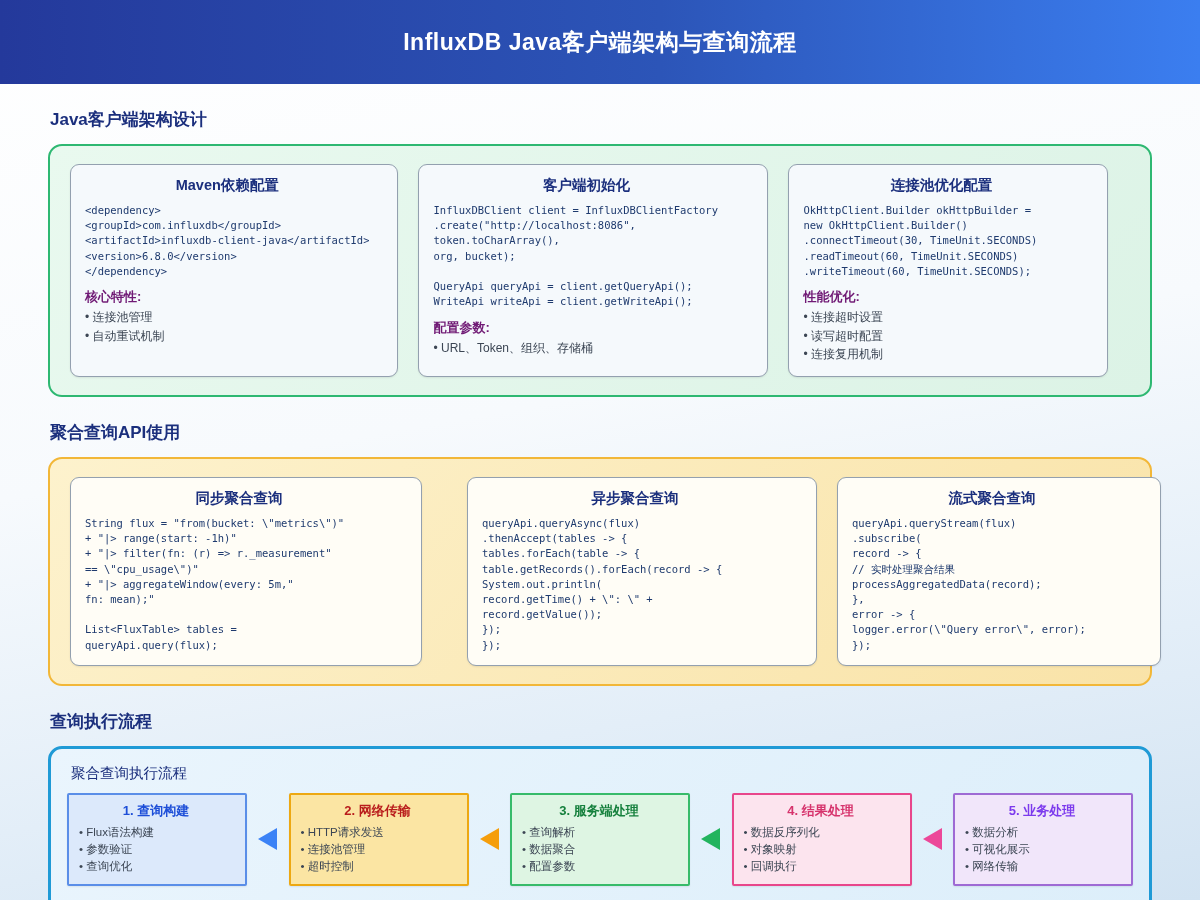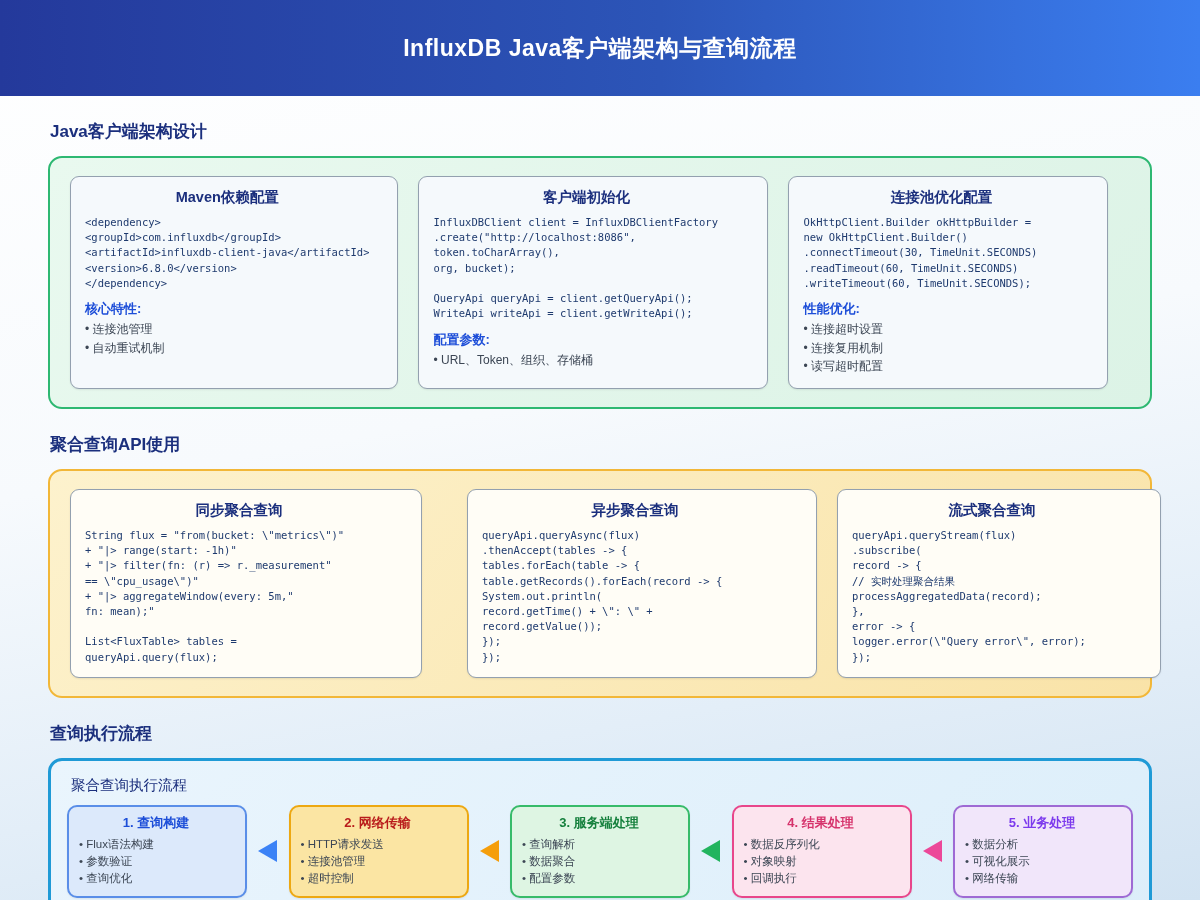--- a/index.html
+++ b/index.html
@@ -3,21 +3,21 @@
 <meta charset="utf-8">
 <style>
   * { box-sizing: border-box; margin: 0; padding: 0; }
   html, body { width: 1200px; height: 900px; }
   body {
     font-family: "Liberation Sans", sans-serif;
     background: linear-gradient(170deg, #ffffff 0%, #f7fafd 45%, #e3eef8 75%, #d2e3f2 100%);
     overflow: hidden;
   }
   .header {
-    height: 96px;
+    height: 84px;
     background: linear-gradient(90deg, #24399b 0%, #2c55b8 55%, #3b7ef0 100%);
     display: flex; align-items: center; justify-content: center;
   }
   .header h1 { color: #ffffff; font-size: 23px; font-weight: bold; letter-spacing: .5px; }
   .content { padding: 0 48px; }
   .section-title { color: #1b2f7d; font-size: 17px; font-weight: bold; margin: 24px 0 13px 2px; }
 
   .panel { border-radius: 14px; padding: 18px 20px; display: flex; gap: 20px; }
   .panel.green  { border: 2px solid #2eb872; background: linear-gradient(135deg, #e9f9ef 0%, #dcf3e6 100%); }
   .panel.yellow { border: 2px solid #f2b738; background: linear-gradient(135deg, #fdf2cd 0%, #f9e3a8 100%); }
@@ -27,31 +27,31 @@
     padding: 11px 28px 12px 14px; box-shadow: 0 1px 2px rgba(0,0,0,.08);
   }
   .panel.yellow .card { background: #fffdf6; }
   .card h3 { color: #1b2f7d; font-size: 14.5px; font-weight: bold; text-align: center; margin-bottom: 8px; }
   .card pre {
     font-family: "DejaVu Sans Mono", monospace; font-size: 10.5px; line-height: 1.45;
     color: #1e3a6e; white-space: pre; overflow: hidden;
   }
   .w1 { flex: 0 0 310px; } .w2 { flex: 0 0 350px; } .w3 { flex: 0 0 320px; }
   .v1 { flex: 0 0 352px; } .v2 { flex: 0 0 350px; margin-left: 25px; } .v3 { flex: 0 0 324px; }
-  .feat-title { color: #1d4ed8; font-size: 13px; font-weight: bold; margin-top: 9px; margin-bottom: 2px; }
+  .feat-title { color: #701a75; font-size: 13px; font-weight: bold; margin-top: 9px; margin-bottom: 2px; }
   .bullets div { color: #3c4654; font-size: 12px; line-height: 1.55; }
 
   .flow-panel {
     border: 3px solid #1f9ad6; border-radius: 14px;
     background: linear-gradient(135deg, #eaf5fd 0%, #dceefa 100%);
     padding: 13px 16px 15px 16px;
   }
   .flow-label { color: #1b2f7d; font-size: 14.5px; font-weight: normal; margin: 2px 0 10px 4px; }
   .steps { display: flex; align-items: center; justify-content: space-between; }
-  .step { flex: 0 0 180px; border: 2px solid; border-radius: 10px; padding: 7px 12px 8px 10px; min-height: 82px;
+  .step { flex: 0 0 180px; border: 2px solid; border-radius: 2px; padding: 7px 12px 8px 10px; min-height: 82px;
           box-shadow: 0 1px 2px rgba(0,0,0,.07); }
   .step-title { font-size: 13px; font-weight: bold; text-align: center; margin-bottom: 4px; }
   .step .bullets div { font-size: 11.5px; line-height: 1.5; color: #3c4654; }
   .t-blue   { background: #dce9fb; border-color: #5a8ee8; } .t-blue   .step-title { color: #1d4ed8; }
   .t-yellow { background: #fbe5a3; border-color: #eda812; } .t-yellow .step-title { color: #b91c1c; }
   .t-green  { background: #def5e3; border-color: #37bb6a; } .t-green  .step-title { color: #15803d; }
   .t-pink   { background: #fce4ee; border-color: #e8468b; } .t-pink   .step-title { color: #d6336c; }
   .t-purple { background: #f1e6fa; border-color: #9e6ad4; } .t-purple .step-title { color: #7c3aed; }
 
   .arrow { width: 0; height: 0; border: 11px solid transparent; border-left: 0; border-right-width: 19px; border-right-style: solid; }
@@ -103,22 +103,22 @@
     <div class="card w3">
       <h3>连接池优化配置</h3>
       <pre>OkHttpClient.Builder okHttpBuilder =
 new OkHttpClient.Builder()
 .connectTimeout(30, TimeUnit.SECONDS)
 .readTimeout(60, TimeUnit.SECONDS)
 .writeTimeout(60, TimeUnit.SECONDS);</pre>
       <div class="feat-title">性能优化:</div>
       <div class="bullets">
           <div>• 连接超时设置</div>
+          <div>• 读写超时配置</div>
           <div>• 连接复用机制</div>
-          <div>• 读写超时配置</div>
         </div>
     </div>
   </div>
 
   <div class="section-title">聚合查询API使用</div>
   <div class="panel yellow">
     <div class="card v1">
       <h3>同步聚合查询</h3>
       <pre>String flux = "from(bucket: \"metrics\")"
 + "|&gt; range(start: -1h)"

